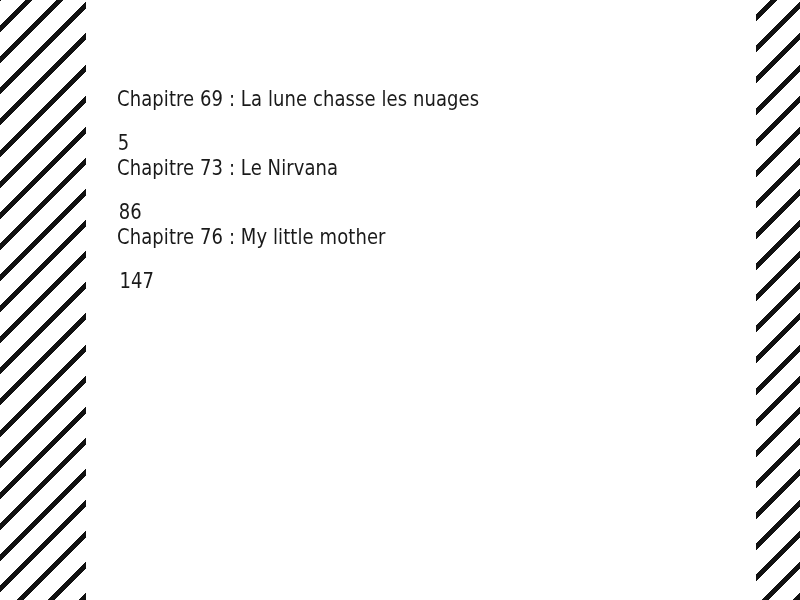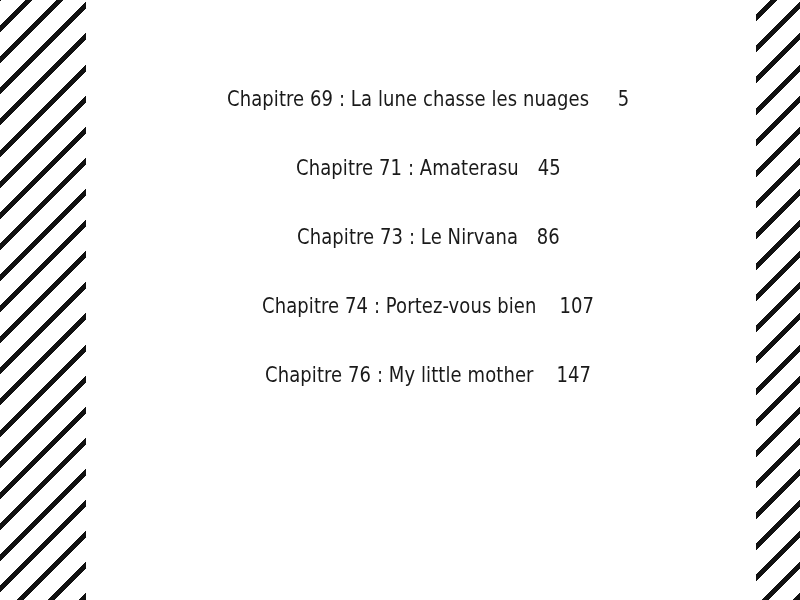--- a/index.html
+++ b/index.html
@@ -64,22 +64,23 @@
   .toc {
     position: absolute;
     left: 26px;
     right: 12px;
     top: 86px;
   }
 
   .toc-row {
     display: flex;
     align-items: baseline;
-    justify-content: center;
+    justify-content: space-between;
     height: 69px;
+    flex-direction: column;
   }
 
   .toc-title {
     font-family: "DejaVu Sans Condensed", "Liberation Sans Narrow", "Liberation Sans", sans-serif;
     font-size: 21.5px;
     letter-spacing: 0.1px;
     color: #1a1a1a;
     white-space: nowrap;
     transform: scaleX(0.93);
     transform-origin: left center;
@@ -108,35 +109,27 @@
 
   <div class="content">
     <div class="toc">
 
       <div class="toc-row">
         <span class="toc-title">Chapitre 69 : La lune chasse les nuages</span>
         <span class="toc-page">5</span>
       </div>
 
 
-      <div class="toc-row">
-        <span class="toc-title">Chapitre 71 : Amaterasu</span>
-        <span class="toc-page">45</span>
-      </div>
 
 
       <div class="toc-row">
         <span class="toc-title">Chapitre 73 : Le Nirvana</span>
         <span class="toc-page">86</span>
       </div>
 
-      <div class="toc-row">
-        <span class="toc-title">Chapitre 74 : Portez-vous bien</span>
-        <span class="toc-page">107</span>
-      </div>
 
 
       <div class="toc-row">
         <span class="toc-title">Chapitre 76 : My little mother</span>
         <span class="toc-page">147</span>
       </div>
 
     </div>
   </div>
 

